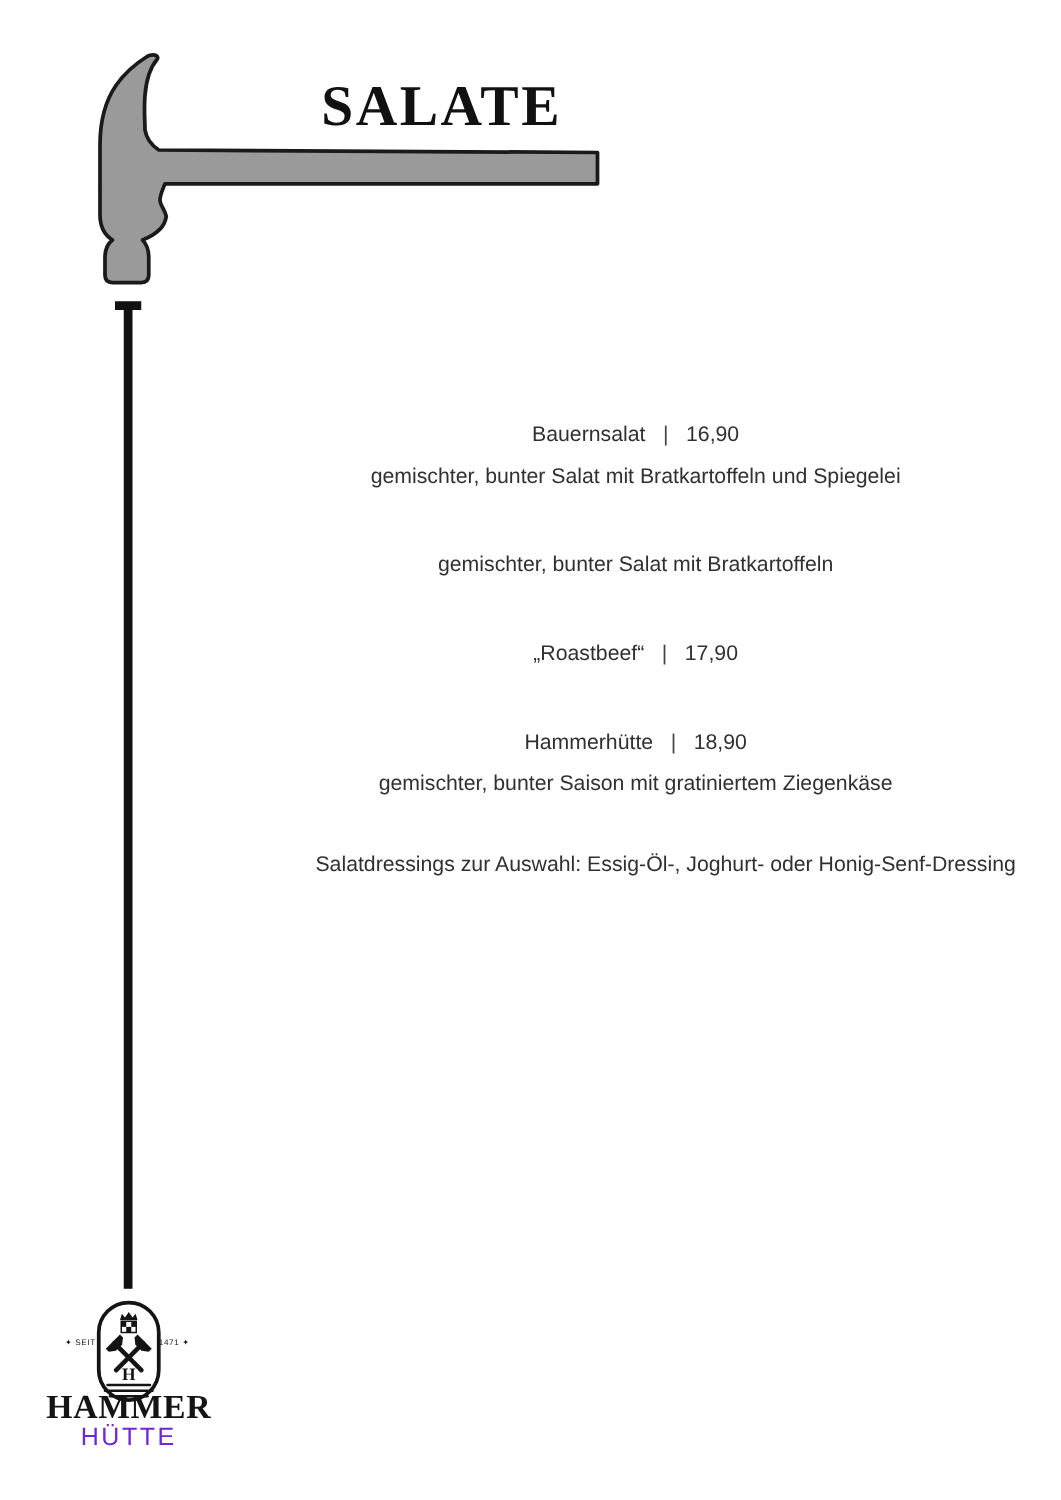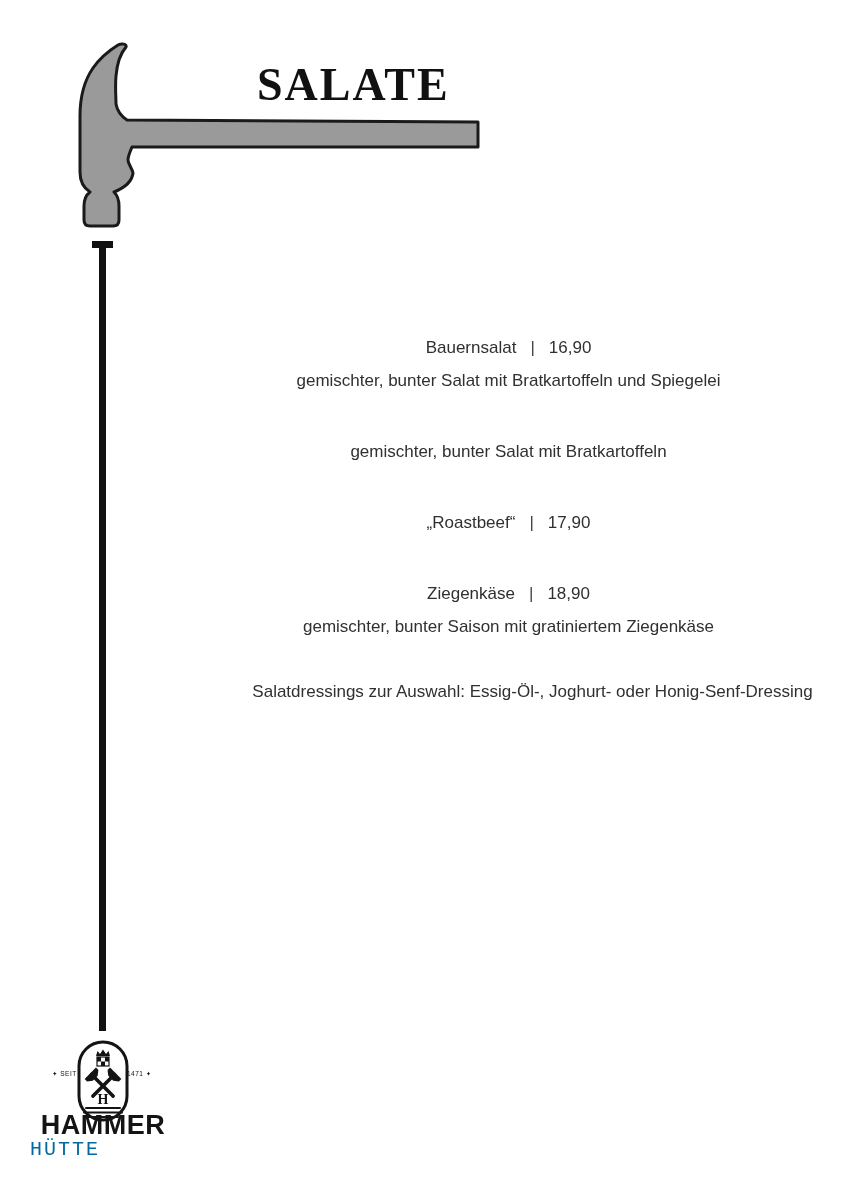--- a/index.html
+++ b/index.html
@@ -48,27 +48,27 @@
     fill:#141414;text-anchor:middle;
   }
   .seit-label,.year-label{
     position:absolute;top:1070px;font-size:6.5px;letter-spacing:.5px;
     color:#141414;white-space:nowrap;font-family:"Liberation Sans", sans-serif;
   }
   .seit-label{left:52px;}
   .year-label{left:127px;}
   .logo-name1{
     position:absolute;left:30px;top:1112px;width:146px;text-align:center;
-    font-family:Liberation Sans, sans-serif;font-weight:bold;font-size:27px;
+    font-family:Liberation Serif, serif;font-weight:bold;font-size:27px;
     letter-spacing:.5px;color:#141414;line-height:1;
   }
   .logo-name2{
-    position:absolute;left:30px;top:1140px;width:146px;
-    font-family:Liberation Mono, monospace;font-size:20px;
-    letter-spacing:2px;color:#0369a1;line-height:1;
+    position:absolute;left:30px;top:1140px;width:146px;text-align:center;
+    font-family:Liberation Sans, sans-serif;font-size:20px;
+    letter-spacing:2px;color:#6d28d9;line-height:1;
   }
 </style>
 </head>
 <body>
 
 <div class="page">
 
   <svg class="hammer-svg" viewBox="0 0 430 200" aria-hidden="true">
     <path class="hammer-fill" d="
       M 66,7
@@ -114,21 +114,21 @@
 
     <div class="item">
     </div>
 
 
     <div class="item">
       <div class="item-head"><span>„Roastbeef“</span><span class="sep">|</span><span>17,90</span></div>
     </div>
 
     <div class="item">
-      <div class="item-head"><span>Ziegenkäse</span><span class="sep">|</span><span>18,90</span></div>
+      <div class="item-head"><span>Hammerhütte</span><span class="sep">|</span><span>18,90</span></div>
       <div class="item-desc">gemischter, bunter Saison mit gratiniertem Ziegenkäse</div>
     </div>
 
     <div class="footnote">Salatdressings zur Auswahl: Essig-Öl-, Joghurt- oder Honig-Senf-Dressing</div>
   </div>
 
   <svg class="badge-svg" viewBox="0 0 106 82" aria-hidden="true">
 
     <rect class="badge-outline" x="29" y="2" width="48" height="78" rx="24"></rect>
 

